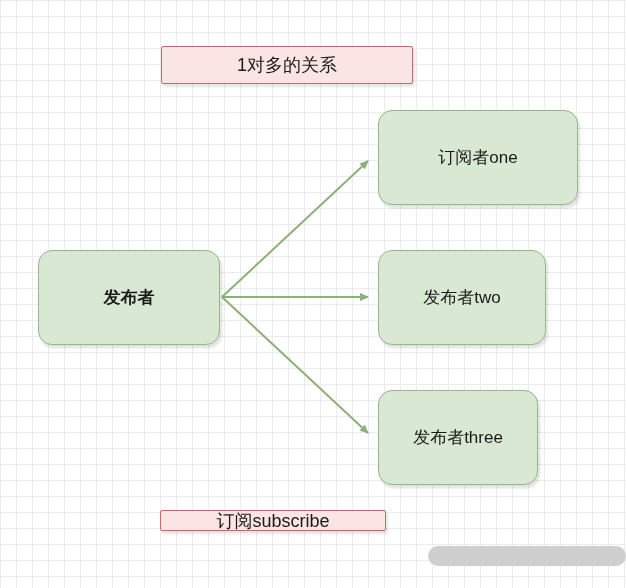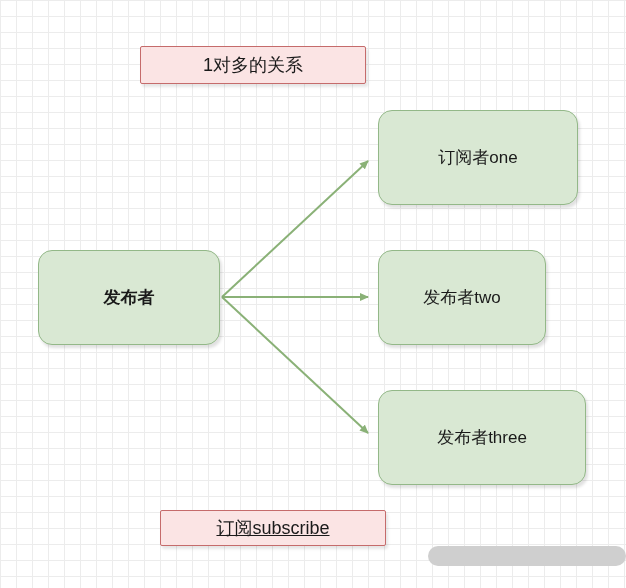--- a/index.html
+++ b/index.html
@@ -41,26 +41,26 @@
     border-radius: 14px;
     box-shadow: 2px 3px 3px rgba(0,0,0,0.12);
   }
   .pink-node {
     background: #fbe4e4;
     border: 1px solid #c56b6b;
     border-radius: 2px;
     box-shadow: 2px 3px 3px rgba(0,0,0,0.10);
     font-size: 18px;
   }
-  #title-box      { left: 140px; top: 46px;  width: 226px; height: 38px; }
+  #title-box      { left: 161px; top: 46px;  width: 252px; height: 38px; }
   #publisher-box  { left: 38px;  top: 250px; width: 182px; height: 95px; font-weight: bold; }
   #subscriber-one { left: 378px; top: 110px; width: 200px; height: 95px; }
   #publisher-two  { left: 378px; top: 250px; width: 168px; height: 95px; }
-  #publisher-three{ left: 378px; top: 390px; width: 208px; height: 95px; }
-  #bottom-box     { left: 160px; top: 510px; width: 226px; height: 36px; text-decoration: underline; }
+  #publisher-three{ left: 378px; top: 390px; width: 160px; height: 95px; }
+  #bottom-box     { left: 160px; top: 510px; width: 226px; height: 21px; }
   #edges {
     position: absolute;
     left: 0; top: 0;
     width: 626px;
     height: 588px;
     pointer-events: none;
   }
   .scroll-thumb {
     position: absolute;
     left: 428px;

